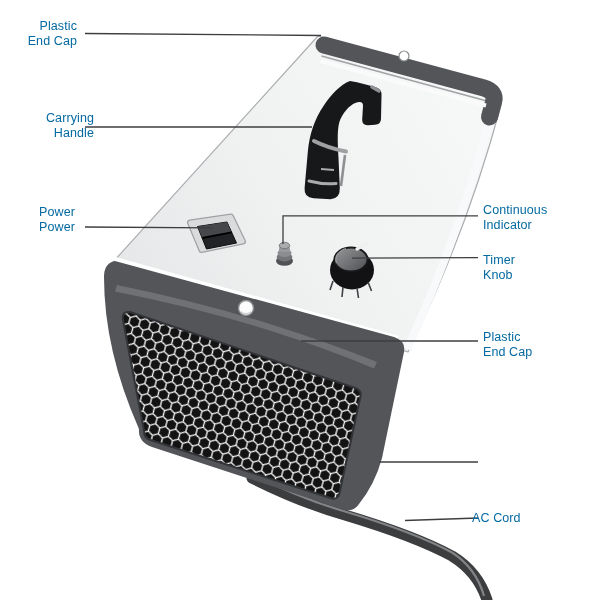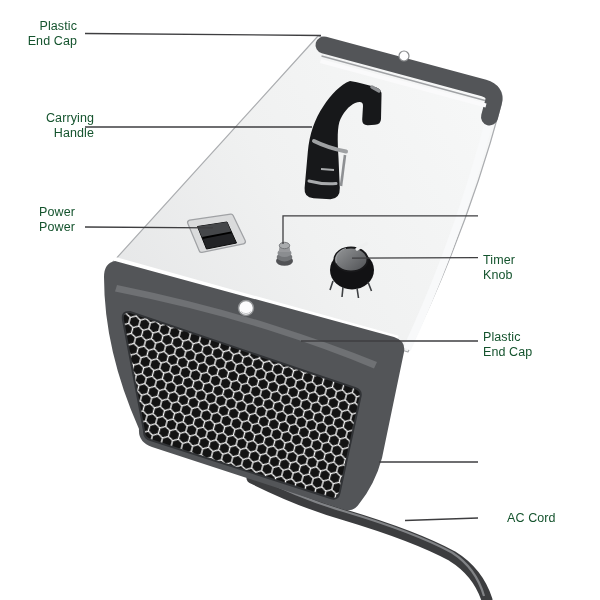--- a/index.html
+++ b/index.html
@@ -1,19 +1,19 @@
 <!DOCTYPE html>
 <html><head>
 <meta charset="utf-8">
 <style>
   html,body{margin:0;padding:0;background:#fff;}
   #stage{position:relative;width:600px;height:600px;background:#fff;overflow:hidden;
          font-family:"Liberation Sans",sans-serif;}
   svg{position:absolute;left:0;top:0;}
-  .lbl{position:absolute;font-size:12.5px;line-height:14.5px;color:#14532d;
+  .lbl{position:absolute;font-size:12.5px;line-height:14.5px;color:#0369a1;
        white-space:nowrap;letter-spacing:.1px;}
   .lbl.ra{text-align:right;}
   .lbl span{display:block;}
 </style>
 </head>
 <body>
 
 <div id="stage">
 
 <svg width="600" height="600" viewBox="0 0 600 600">
@@ -133,29 +133,33 @@
   <div class="lbl ra" style="top:111px;right:506px">
     <span>Carrying</span>
     <span>Handle</span>
   </div>
 
   <div class="lbl ra" style="top:205px;right:525px">
     <span>Power</span>
     <span>Power</span>
   </div>
 
+  <div class="lbl" style="top:203px;left:483px">
+    <span>Continuous</span>
+    <span>Indicator</span>
+  </div>
 
   <div class="lbl" style="top:253px;left:483px">
     <span>Timer</span>
     <span>Knob</span>
   </div>
 
   <div class="lbl" style="top:330px;left:483px">
     <span>Plastic</span>
     <span>End Cap</span>
   </div>
 
 
-  <div class="lbl" style="top:511px;left:507px">
+  <div class="lbl" style="top:511px;left:472px">
     <span>AC Cord</span>
   </div>
 
 </div>
 
 </body></html>

